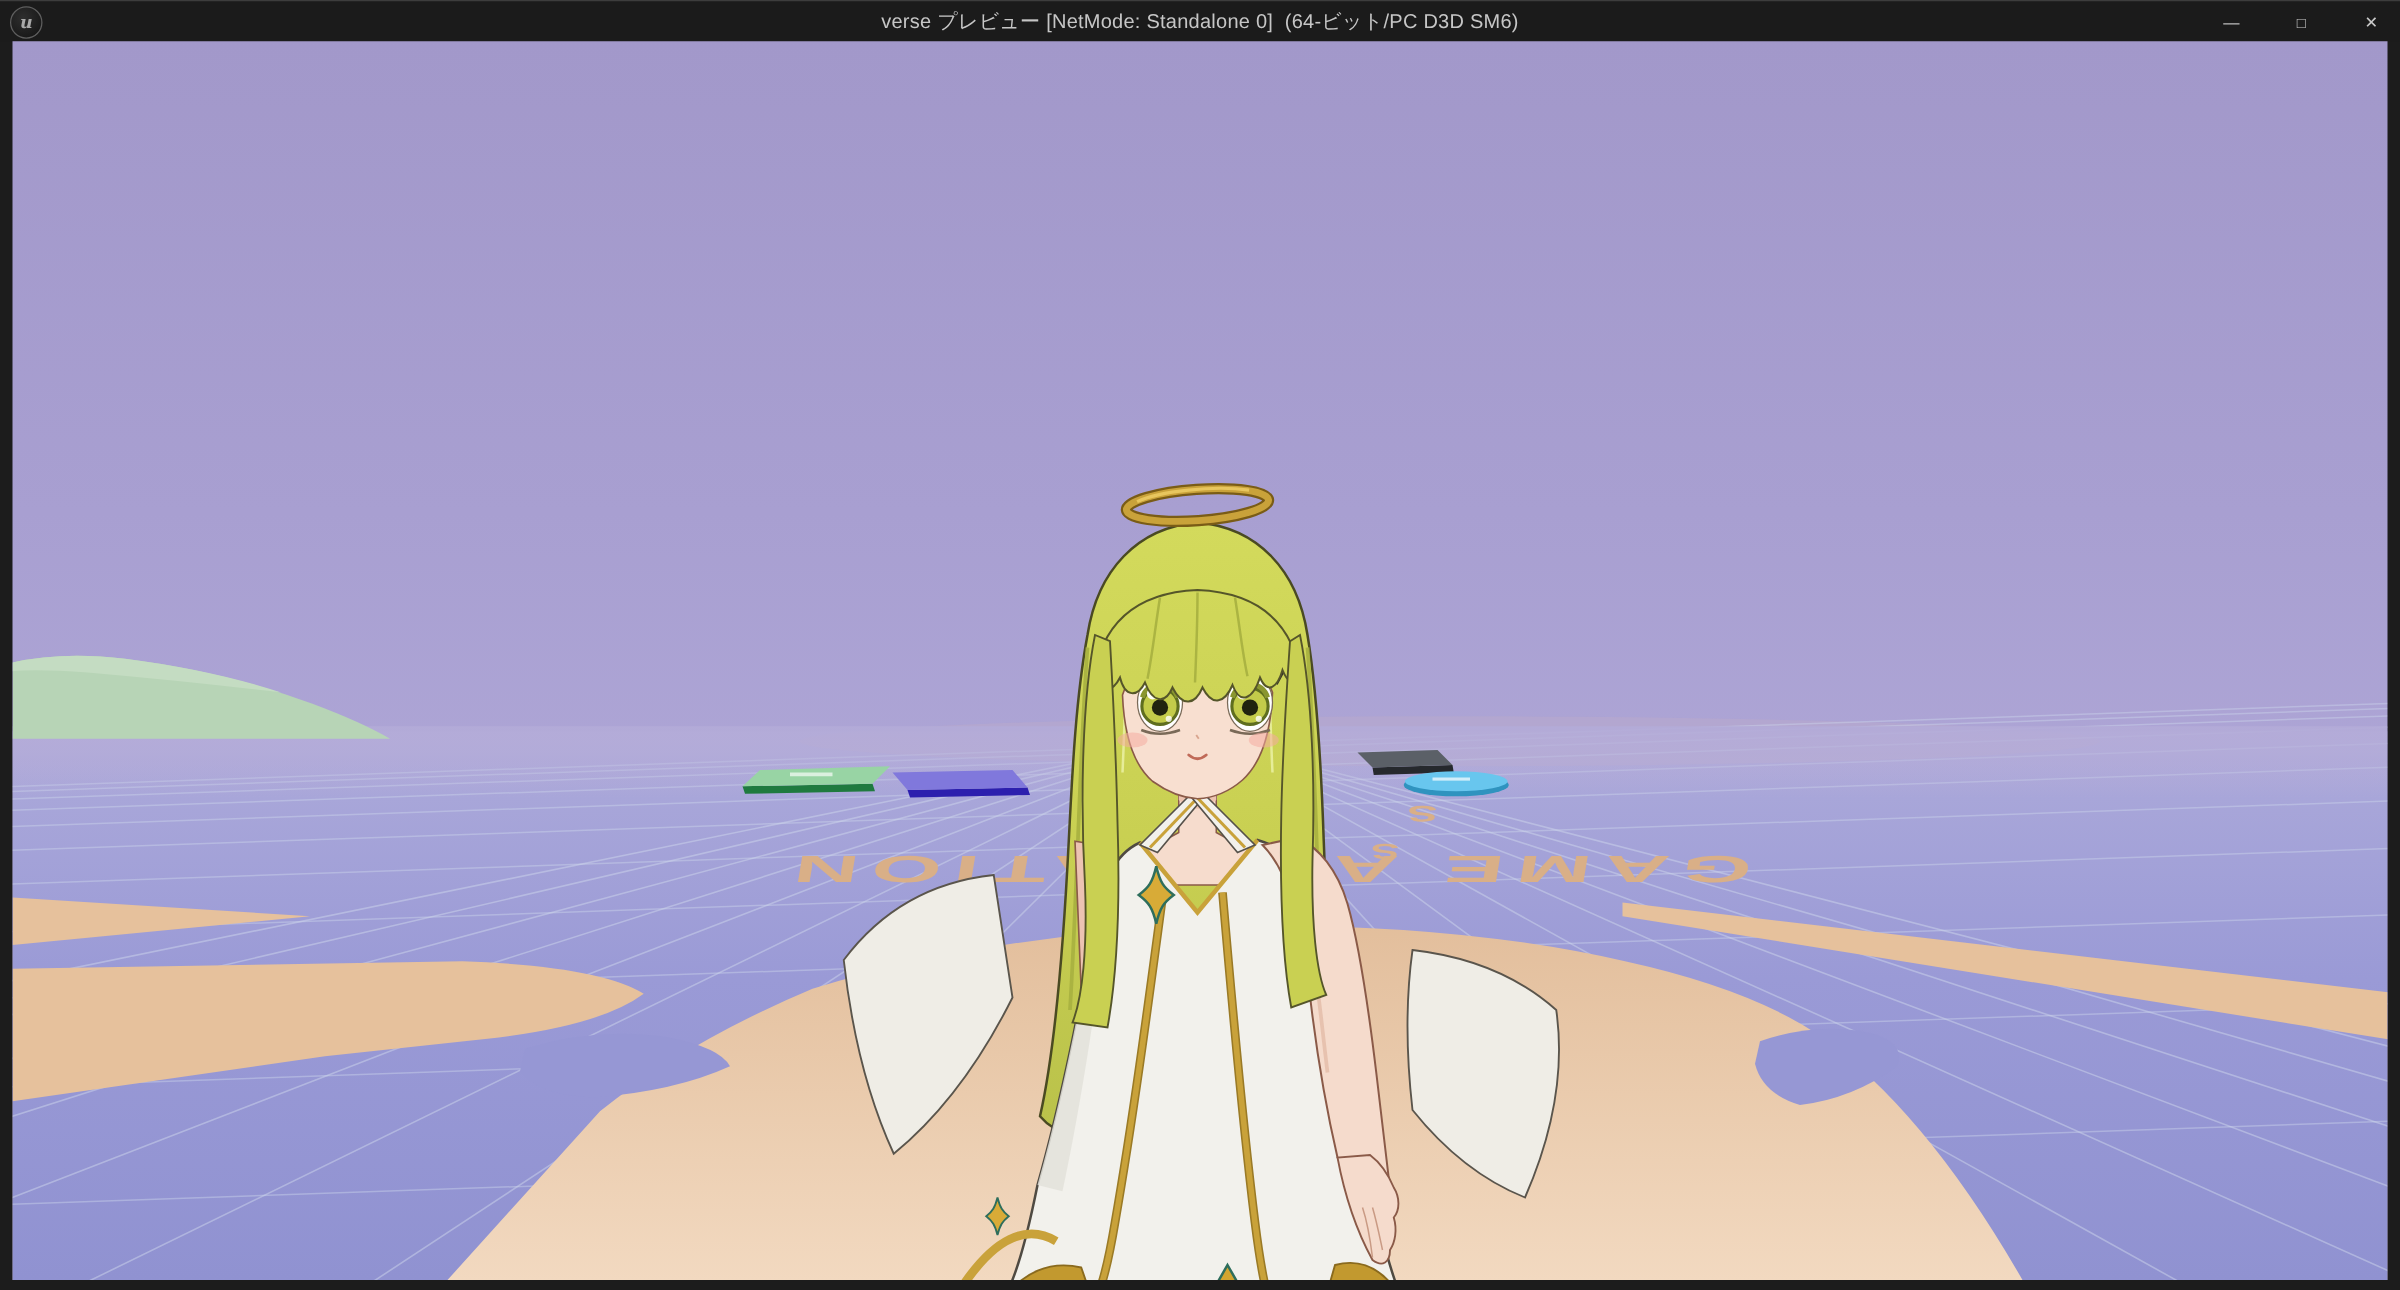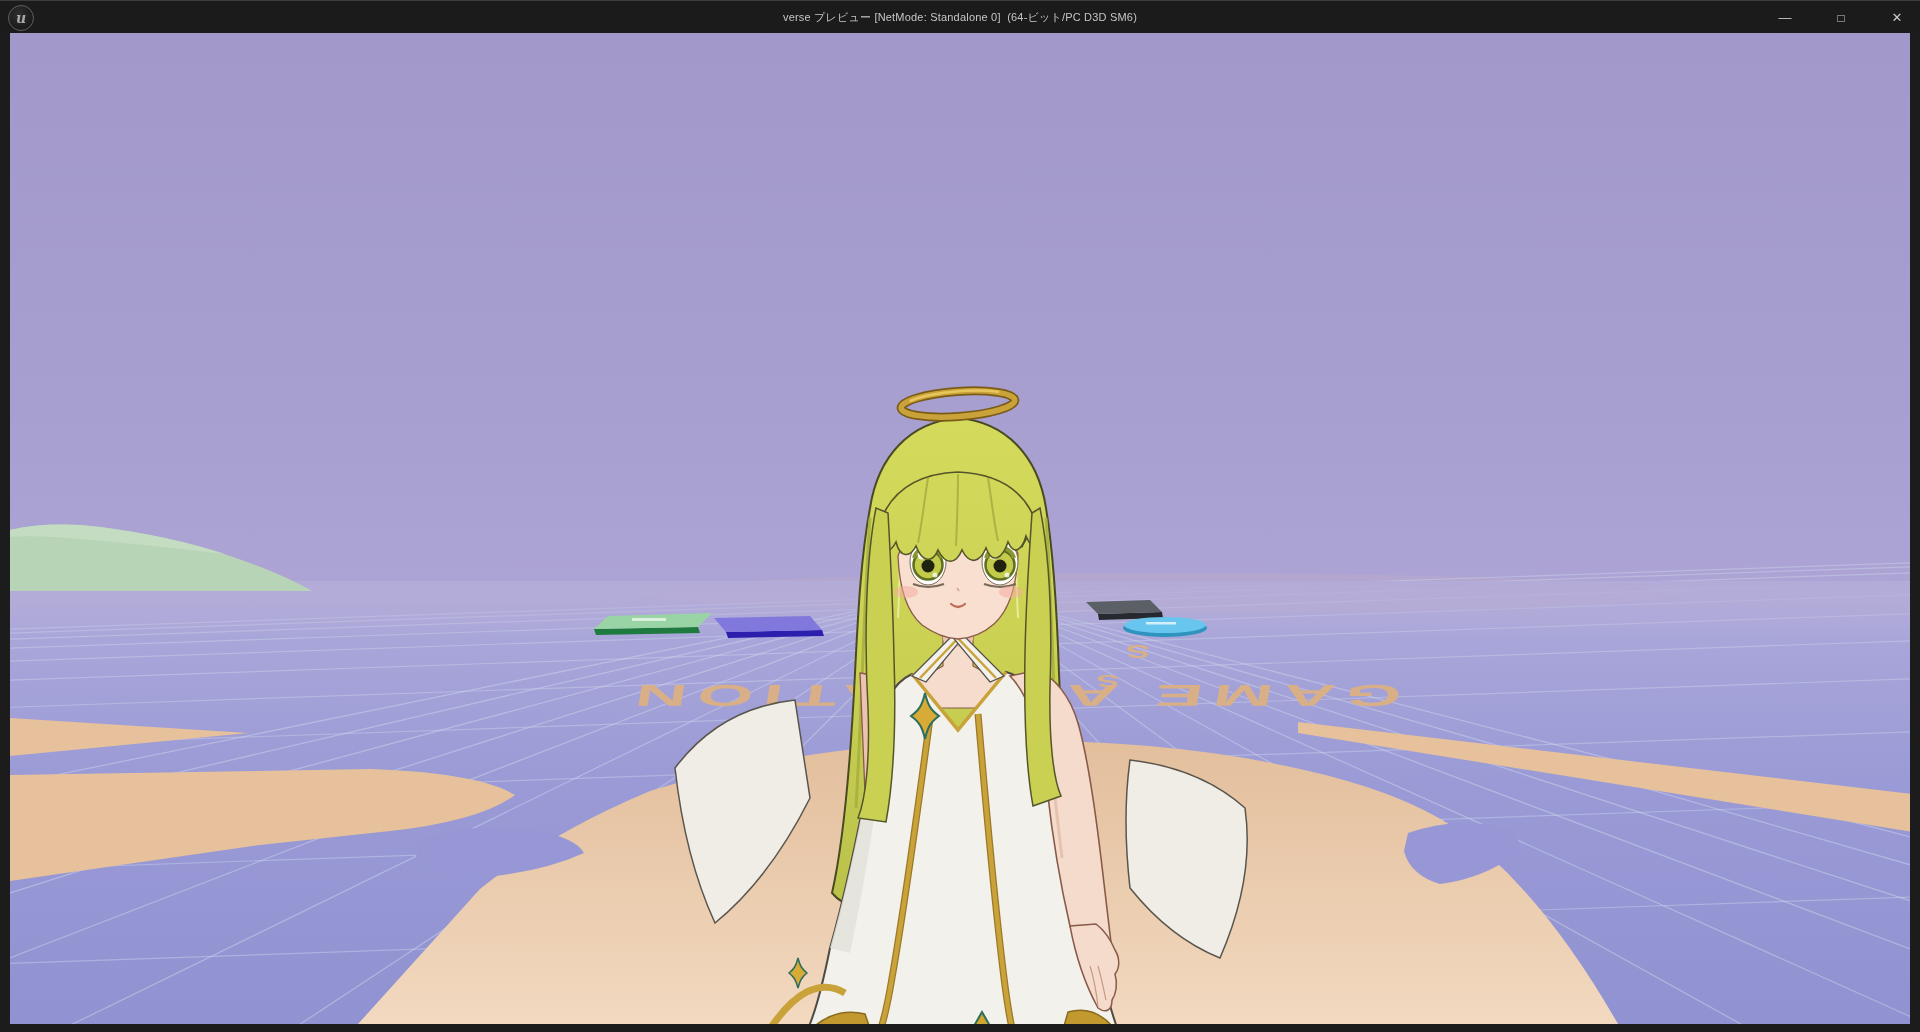--- a/index.html
+++ b/index.html
@@ -14,21 +14,21 @@
     background:#1b1b1b;border-top:1px solid #3d3d3d;box-sizing:border-box;
     display:flex;align-items:center;
   }
   .app-logo{
     position:absolute;left:8px;top:4px;width:24px;height:24px;border-radius:50%;
     border:1px solid #5f5f5f;background:radial-gradient(circle at 40% 35%,#2e2e2e,#121212);
     display:flex;align-items:center;justify-content:center;
     color:#a9a9a9;font-family:"DejaVu Serif",serif;font-style:italic;font-weight:bold;font-size:14px;
   }
   .title-text{
-    width:100%;text-align:center;color:#c6c6c6;font-size:11px;letter-spacing:.2px;
+    width:100%;text-align:center;color:#c6c6c6;font-size:16px;letter-spacing:.2px;
     white-space:pre;
   }
   .win-controls{
     position:absolute;right:8px;top:0;height:33px;display:flex;align-items:center;gap:26px;
   }
   .win-btn{
     width:30px;height:26px;display:flex;align-items:center;justify-content:center;
     color:#c9c9c9;font-size:13px;cursor:pointer;
   }
   .win-btn.maxi{font-size:12px;}

